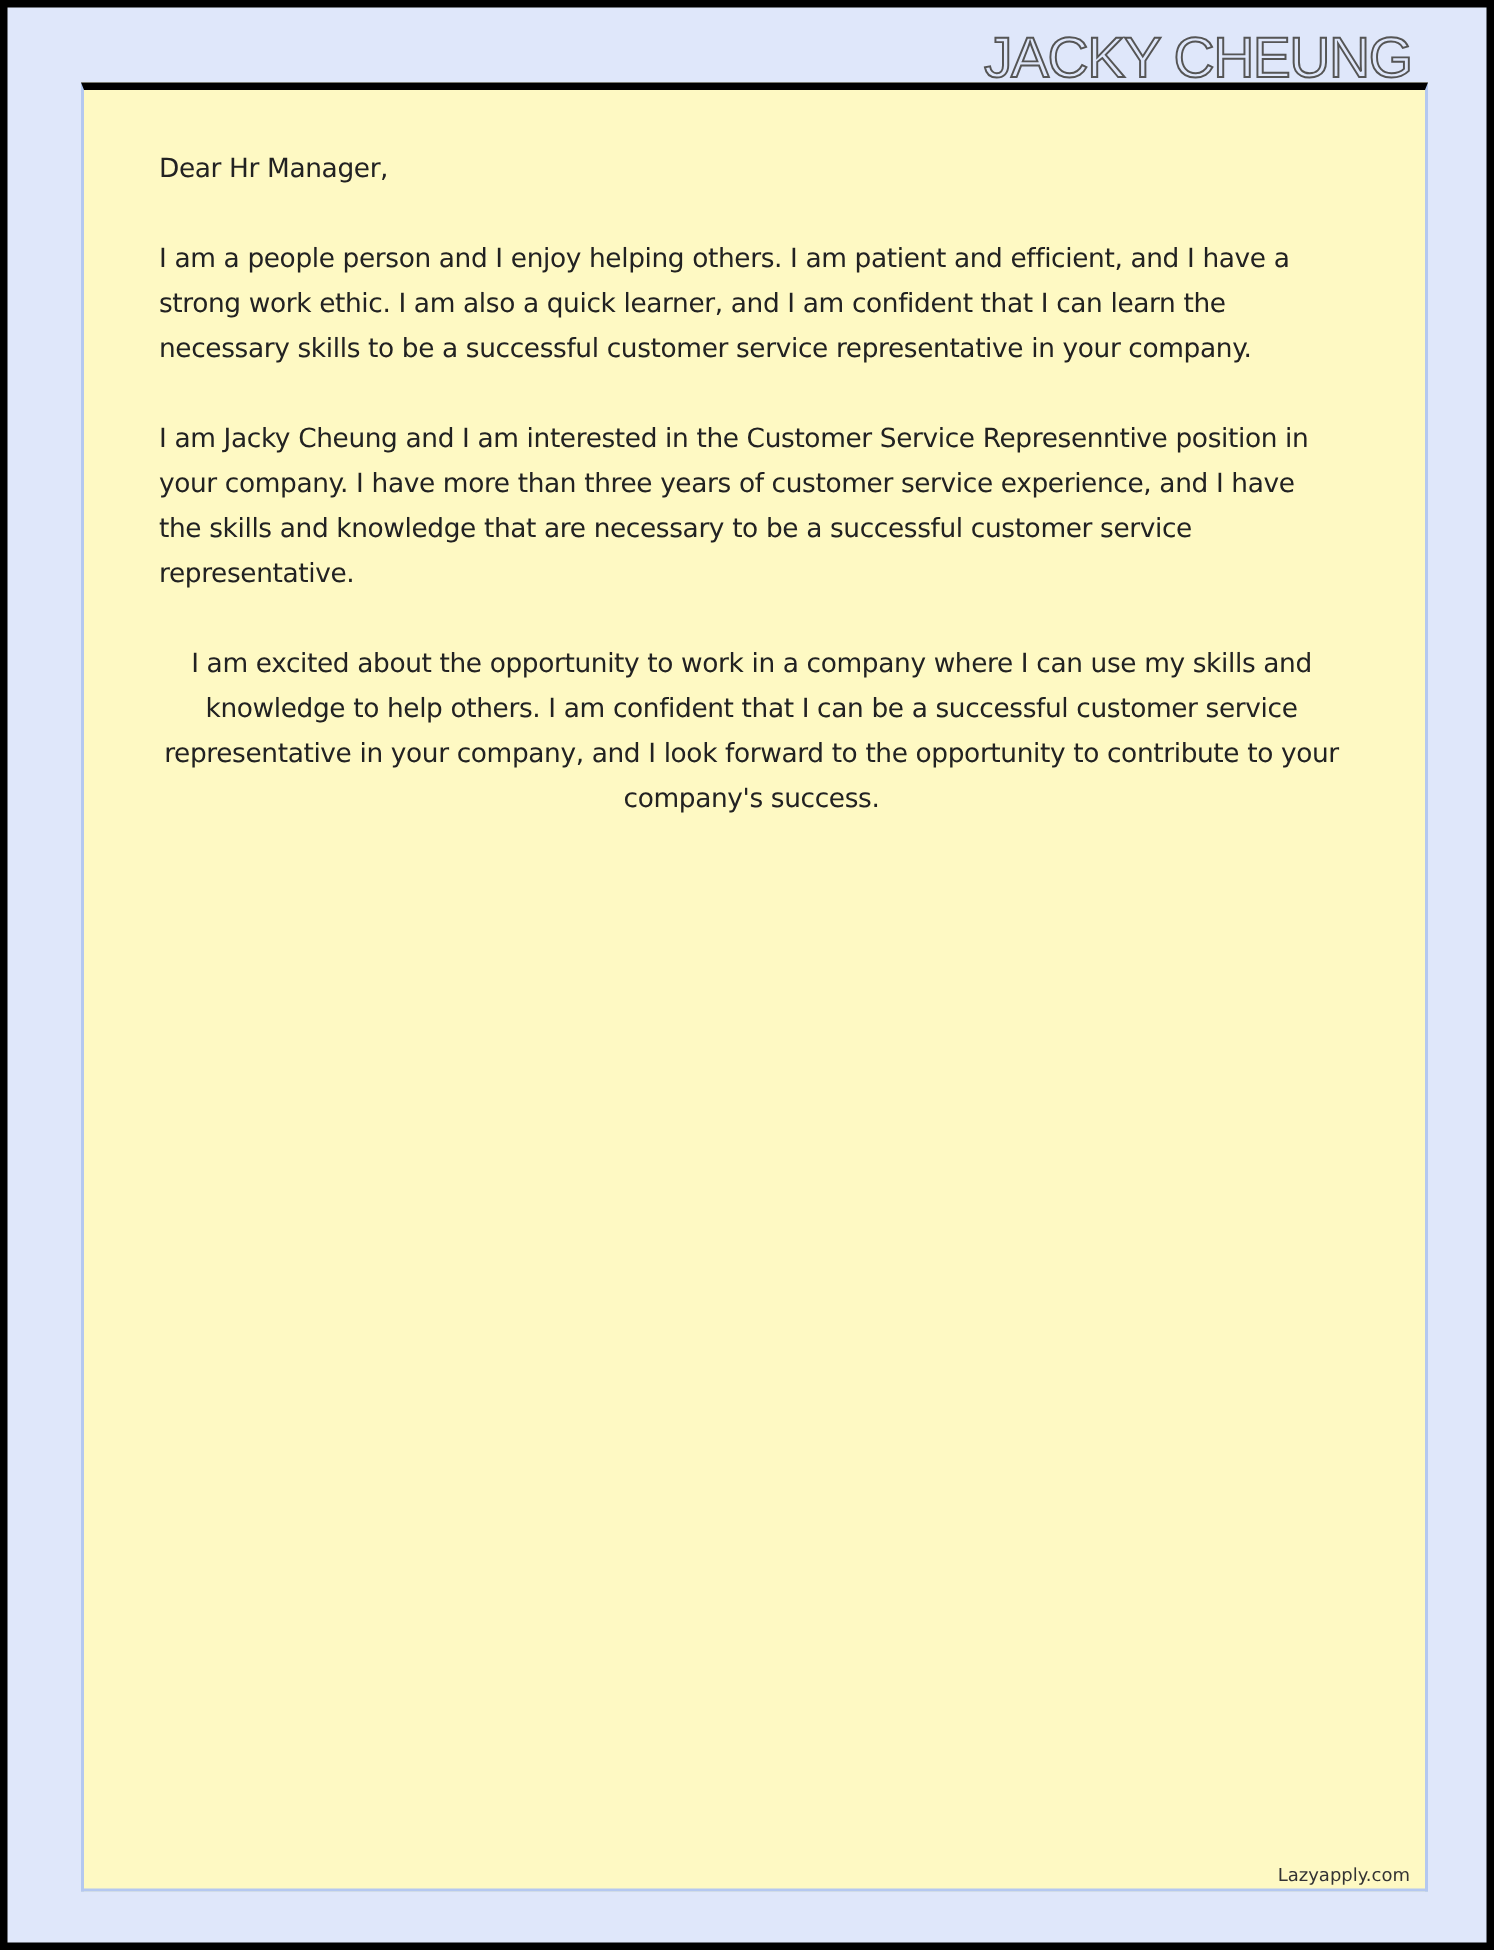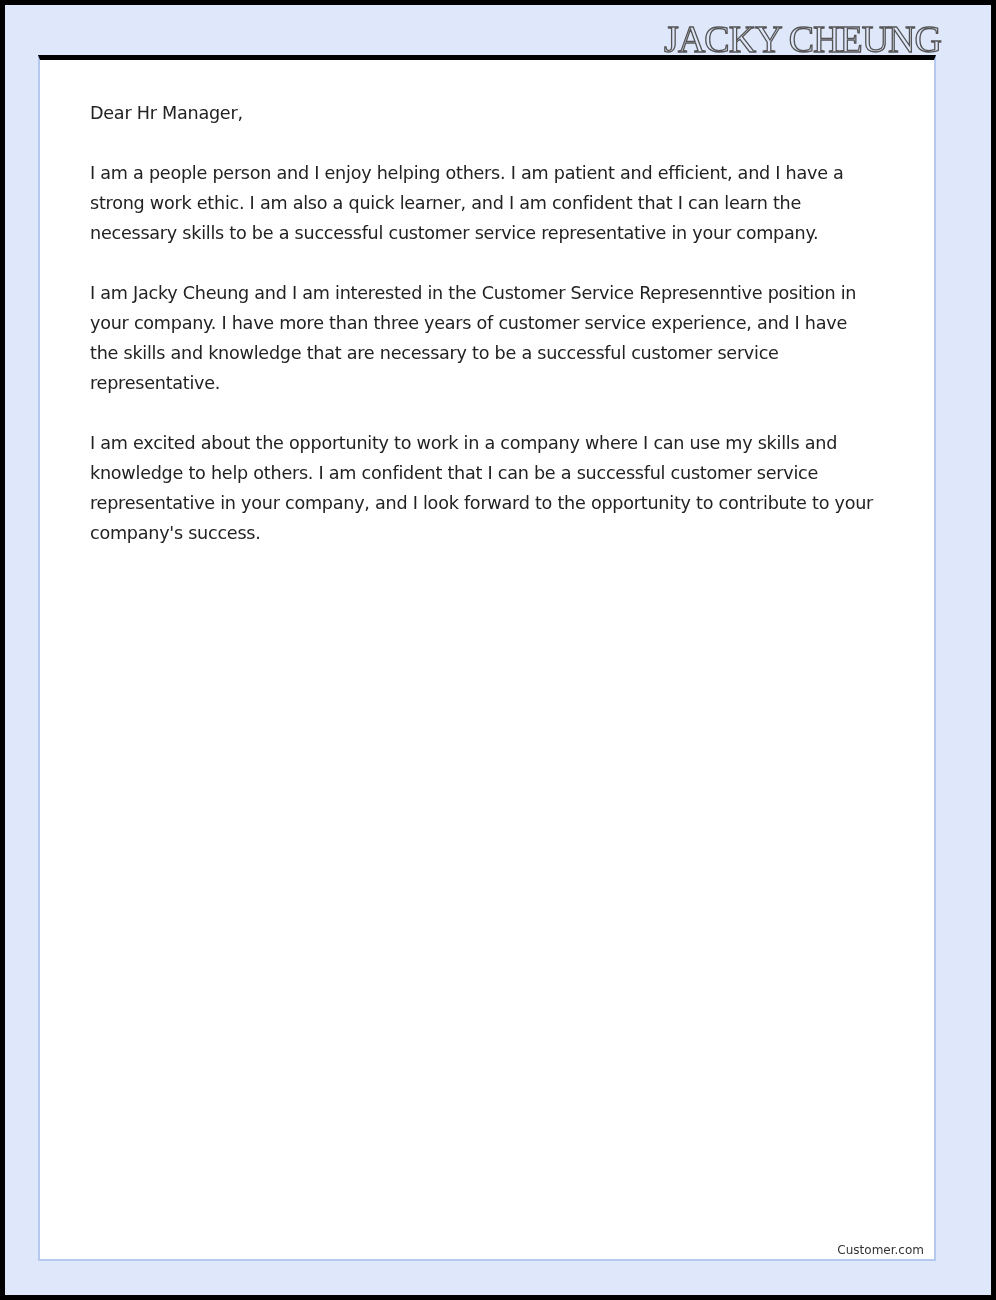--- a/index.html
+++ b/index.html
@@ -7,60 +7,60 @@
     width: 996px; height: 1300px; position: relative; overflow: hidden;
     background: #000;
     font-family: "DejaVu Sans", sans-serif;
   }
   .frame {
     position: absolute; left: 5px; top: 5px; width: 986px; height: 1290px;
     background: #dfe7fa;
   }
   .title {
     position: absolute; right: 50px; top: 12px;
-    font-family: Liberation Serif, serif;
+    font-family: Liberation Sans, sans-serif;
     font-size: 38px; letter-spacing: -1px;
     color: transparent;
     -webkit-text-stroke: 1.3px #555;
     line-height: 44px;
     margin: 0; font-weight: normal;
   }
   .page {
-    position: absolute; left: 33px; top: 50px; width: 898px; height: 1206px;
-    background: #ffffff;
+    position: absolute; left: 49px; top: 50px; width: 898px; height: 1206px;
+    background: #fef9c3;
     border-top: 5px solid #000;
     border-left: 2px solid #b4c8f0;
     border-right: 2px solid #b4c8f0;
     border-bottom: 2px solid #b4c8f0;
     box-sizing: border-box;
   }
   .letter {
     position: absolute; left: 50px; top: 38px; width: 790px;
     font-family: "DejaVu Sans", sans-serif;
     font-size: 17.6px; line-height: 30px; color: #222;
     letter-spacing: -0.25px;
   }
   .letter p { margin: 0 0 30px 0; }
   .letter p.salutation { margin-bottom: 30px; }
-  .letter p.last { margin-bottom: 10px; }
+  .letter p.last { margin-bottom: 10px; text-align: center; }
   .date { color: #1a86e0; display: block; }
   .footer {
     position: absolute; right: 10px; bottom: 2px;
     font-family: "DejaVu Sans", sans-serif;
     font-size: 12px; color: #333;
   }
 </style>
 </head>
 <body>
 
 <div class="frame">
   <h1 class="title">JACKY CHEUNG</h1>
 
   <div class="page">
     <div class="letter">
       <p class="salutation">Dear Hr Manager,</p>
       <p>I am a people person and I enjoy helping others. I am patient and efficient, and I have a strong work ethic. I am also a quick learner, and I am confident that I can learn the necessary skills to be a successful customer service representative in your company.</p>
       <p>I am Jacky Cheung and I am interested in the Customer Service Represenntive position in your company. I have more than three years of customer service experience, and I have the skills and knowledge that are necessary to be a successful customer service representative.</p>
       <p class="last">I am excited about the opportunity to work in a company where I can use my skills and knowledge to help others. I am confident that I can be a successful customer service representative in your company, and I look forward to the opportunity to contribute to your company's success.</p>
     </div>
-    <div class="footer">Customer.com</div>
+    <div class="footer">Lazyapply.com</div>
   </div>
 </div>
 
 </body></html>

